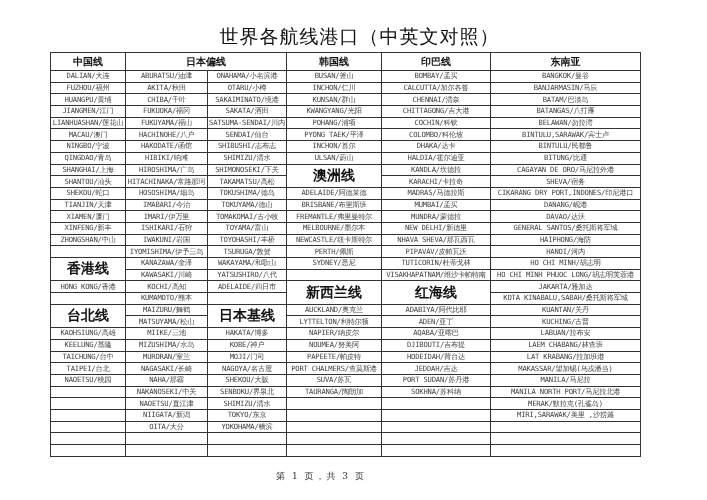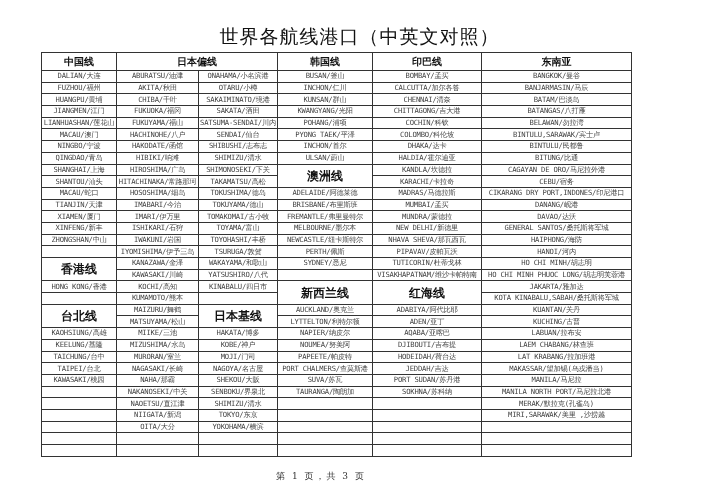--- a/index.html
+++ b/index.html
@@ -1,21 +1,21 @@
 <!DOCTYPE html>
 <html><head>
 <meta charset="utf-8">
 <style>
   html,body{margin:0;padding:0;background:#fff;}
   body{width:707px;height:500px;position:relative;overflow:hidden;font-family:"DejaVu Serif","Liberation Serif",serif;color:#222;}
   .title{position:absolute;left:0;width:707px;top:24px;text-align:center;font-size:19px;letter-spacing:1px;color:#111;font-family:"DejaVu Serif",serif;margin-left:6px;}
-  table{position:absolute;left:41px;top:52px;border-collapse:collapse;table-layout:fixed;width:590px;border-radius:12px;}
+  table{position:absolute;left:50px;top:52px;border-collapse:collapse;table-layout:fixed;width:590px;border-radius:12px;}
   td{border:1px solid #333;height:10.7px;padding:0;font-size:7.2px;text-align:center;white-space:nowrap;overflow:hidden;line-height:10px;color:#444;font-family:"DejaVu Sans Mono","Liberation Mono",monospace;letter-spacing:-0.2px;}
   td.h{height:17px;font-size:10px;font-weight:bold;color:#111;font-family:"DejaVu Sans",sans-serif;letter-spacing:0;}
-  td.sh{font-size:12px;font-weight:bold;color:#111;font-family:Liberation Sans, sans-serif;letter-spacing:0;}
+  td.sh{font-size:14px;font-weight:bold;color:#111;font-family:Liberation Mono, monospace;letter-spacing:0;}
   table{border:1.5px solid #222;}
   .footer{position:absolute;left:0;width:642px;top:470px;text-align:center;font-size:9px;color:#333;letter-spacing:2px;}
 </style>
 </head>
 <body>
 
 <div class="title">世界各航线港口（中英文对照）</div>
 
 <table>
   <colgroup>
@@ -104,24 +104,24 @@
         <td>SHIMONOSEKI/下关</td>
         <td class="sh" rowspan="2">澳洲线</td>
         <td>KANDLA/坎德拉</td>
         <td>CAGAYAN DE ORO/马尼拉外港</td>
       </tr>
       <tr>
         <td>SHANTOU/汕头</td>
         <td>HITACHINAKA/常路那珂</td>
         <td>TAKAMATSU/高松</td>
         <td>KARACHI/卡拉奇</td>
-        <td>CEBU/宿务</td>
-      </tr>
-      <tr>
-        <td>MACAU/蛇口</td>
+        <td>SHEVA/宿务</td>
+      </tr>
+      <tr>
+        <td>SHEKOU/蛇口</td>
         <td>HOSOSHIMA/细岛</td>
         <td>TOKUSHIMA/德岛</td>
         <td>ADELAIDE/阿德莱德</td>
         <td>MADRAS/马德拉斯</td>
         <td>CIKARANG DRY PORT,INDONES/印尼港口</td>
       </tr>
       <tr>
         <td>TIANJIN/天津</td>
         <td>IMABARI/今治</td>
         <td>TOKUYAMA/德山</td>
@@ -172,21 +172,21 @@
       <tr>
         <td>KAWASAKI/川崎</td>
         <td>YATSUSHIRO/八代</td>
         <td></td>
         <td>VISAKHAPATNAM/维沙卡帕特南</td>
         <td>HO CHI MINH PHUOC LONG/胡志明芙蓉港</td>
       </tr>
       <tr>
         <td>HONG KONG/香港</td>
         <td>KOCHI/高知</td>
-        <td>KINABALU/四日市</td>
+        <td>ADELAIDE/四日市</td>
         <td class="sh" rowspan="2">新西兰线</td>
         <td class="sh" rowspan="2">红海线</td>
         <td>JAKARTA/雅加达</td>
       </tr>
       <tr>
         <td></td>
         <td>KUMAMOTO/熊本</td>
         <td></td>
         <td>KOTA KINABALU,SABAH/桑托斯将军城</td>
       </tr>
@@ -230,21 +230,21 @@
       </tr>
       <tr>
         <td>TAIPEI/台北</td>
         <td>NAGASAKI/长崎</td>
         <td>NAGOYA/名古屋</td>
         <td>PORT CHALMERS/查莫斯港</td>
         <td>JEDDAH/吉达</td>
         <td>MAKASSAR/望加锡(乌戎潘当)</td>
       </tr>
       <tr>
-        <td>KAWASAKI/桃园</td>
+        <td>NAOETSU/桃园</td>
         <td>NAHA/那霸</td>
         <td>SHEKOU/大阪</td>
         <td>SUVA/苏瓦</td>
         <td>PORT SUDAN/苏丹港</td>
         <td>MANILA/马尼拉</td>
       </tr>
       <tr>
         <td></td>
         <td>NAKANOSEKI/中关</td>
         <td>SENBOKU/界泉北</td>

